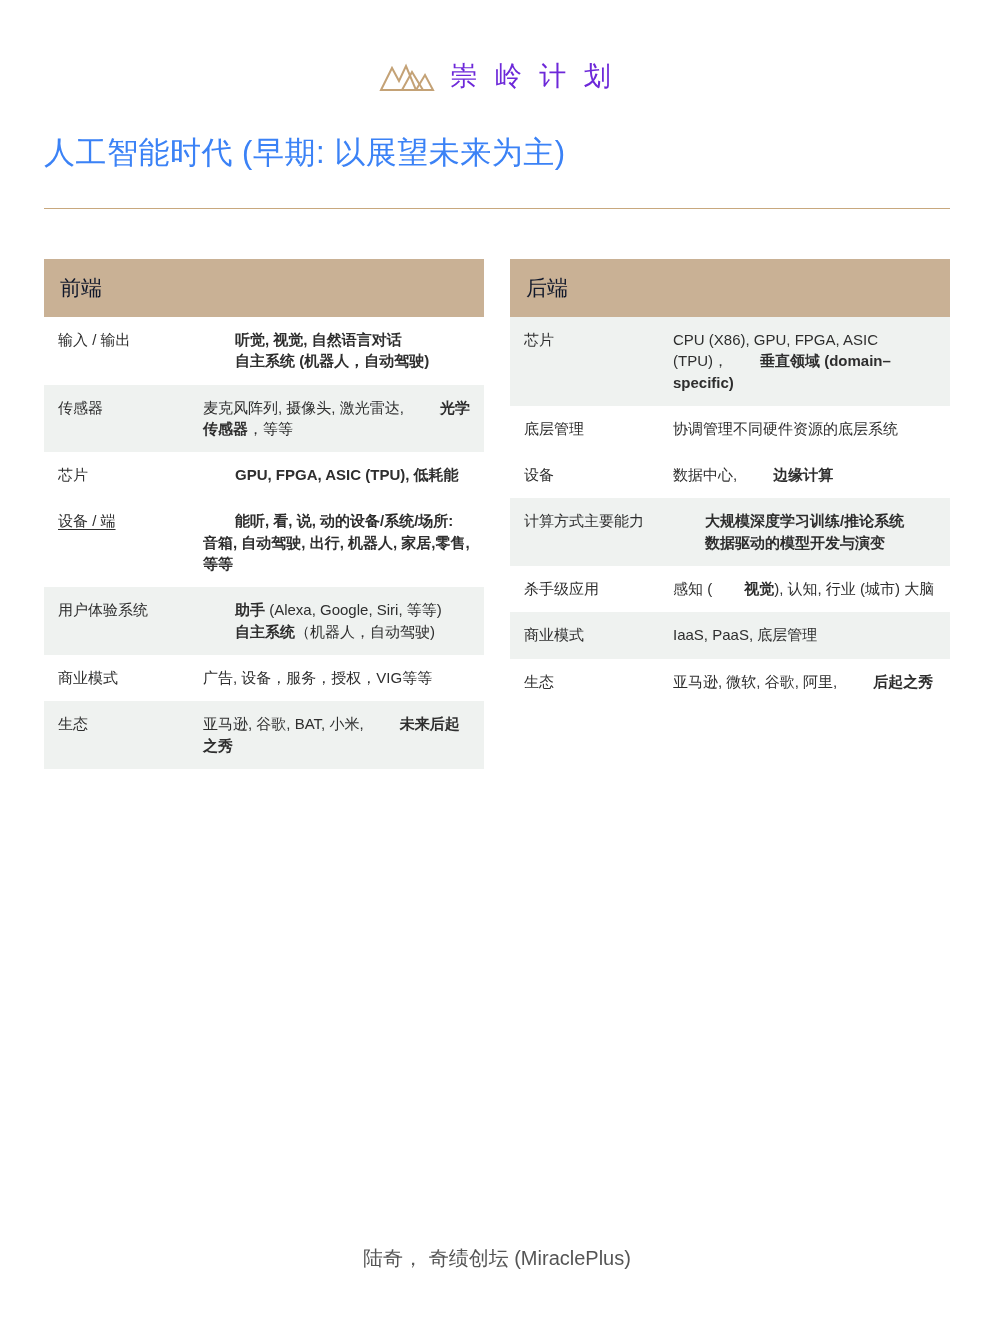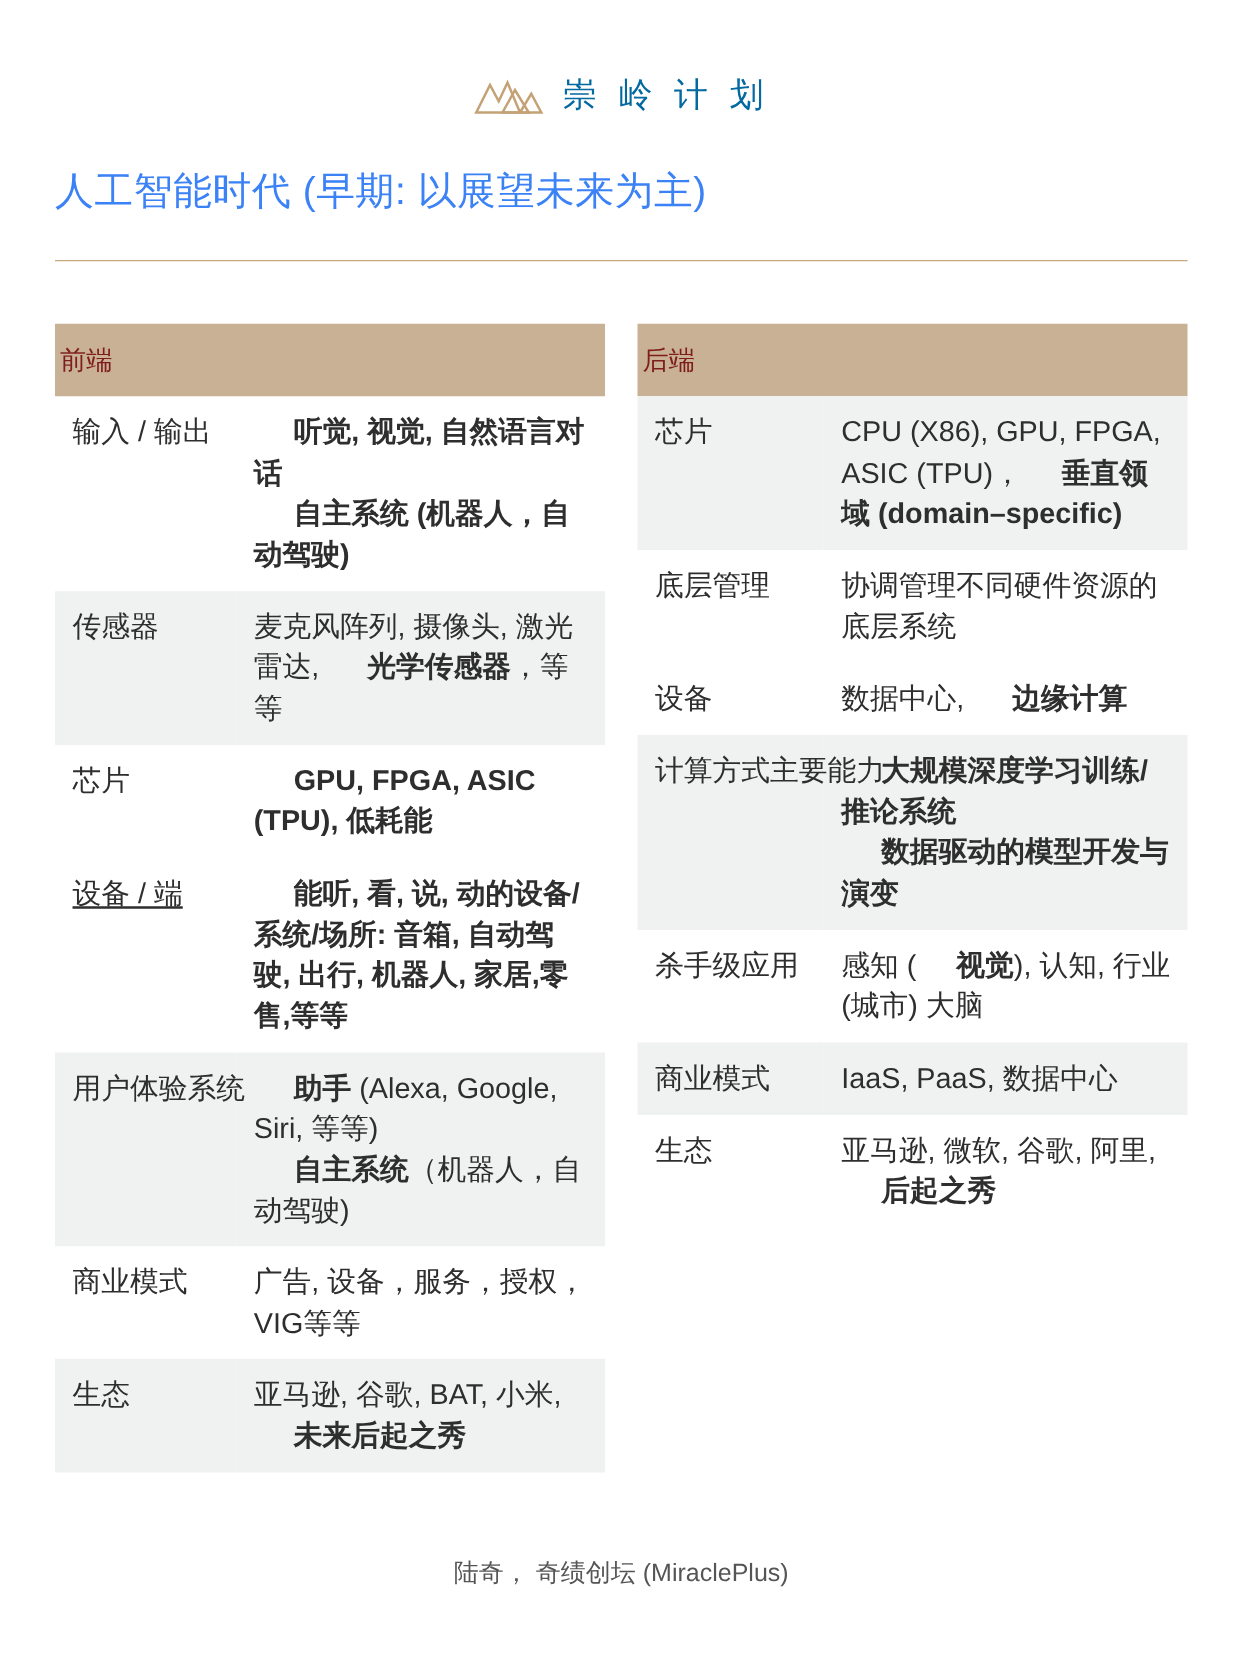--- a/index.html
+++ b/index.html
@@ -31,21 +31,21 @@
     padding-top: 56px;
   }
   .brand-mark {
     width: 58px;
     height: 40px;
     display: block;
   }
   .brand-name {
     font-size: 27px;
     letter-spacing: 5px;
-    color: #0369a1;
+    color: #6d28d9;
     font-weight: 400;
   }
 
   
   .title {
     margin-top: 36px;
     text-align: left;
     font-size: 31px;
     font-weight: 400;
     color: #3b82f6;
@@ -64,37 +64,37 @@
     gap: 26px;
     margin-top: 50px;
     align-items: flex-start;
   }
   .column {
     flex: 1 1 0;
     min-width: 0;
   }
   .col-head {
     background: #c9b195;
-    color: #7f1d1d;
+    color: #0f172a;
     font-size: 21px;
-    padding: 15px 14px 15px 4px;
+    padding: 15px 14px 15px 16px;
     box-sizing: border-box;
     height: 58px;
     display: flex;
     align-items: center;
   }
   table.grid {
     width: 100%;
     border-collapse: collapse;
     table-layout: fixed;
   }
   table.grid td {
     vertical-align: top;
     padding: 12px 13px 13px 14px;
-    font-size: 23px;
+    font-size: 15px;
     line-height: 1.42;
     color: #2e2e2e;
   }
   td.label {
     width: 118px;
   }
   .column.right td.label {
     width: 122px;
   }
   tr.alt td {
@@ -197,21 +197,21 @@
             <tr class="alt">
               <td class="label">计算方式主要能力</td>
               <td class="value"><b>大规模深度学习训练/推论系统</b><br><b>数据驱动的模型开发与演变</b></td>
             </tr>
             <tr>
               <td class="label">杀手级应用</td>
               <td class="value">感知 (<b>视觉</b>), 认知, 行业 (城市) 大脑</td>
             </tr>
             <tr class="alt">
               <td class="label">商业模式</td>
-              <td class="value">IaaS, PaaS, 数据中心</td>
+              <td class="value">IaaS, PaaS, 底层管理</td>
             </tr>
             <tr>
               <td class="label">生态</td>
               <td class="value">亚马逊, 微软, 谷歌, 阿里, <b>后起之秀</b></td>
             </tr>
           </tbody>
       </table>
     </div>
 
   </div>

